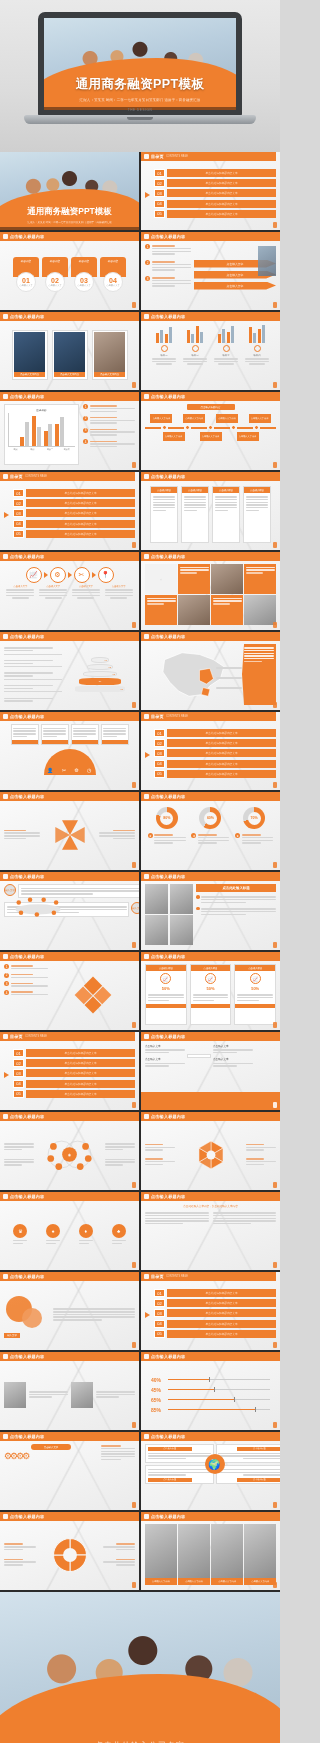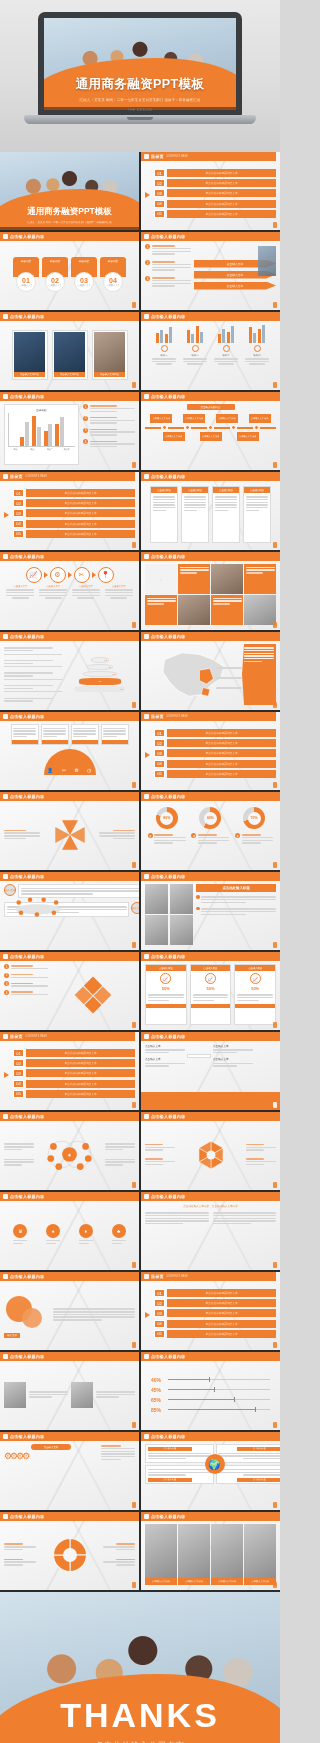--- a/index.html
+++ b/index.html
@@ -1534,18 +1534,17 @@
             <div class="photo g" style="flex:1"></div>
             <div class="ob" style="height:7px;font-size:2.2px;display:flex;align-items:center;justify-content:center">点击输入文字内容</div>
           </div>
       </div>
       <div class="pgn"></div>
     </div>
 
     <div class="slide full">
       <div class="thanks-photo"></div>
       <div class="thanks-wave"></div>
-      <div class="thanks-t">THANKS</div>
       <div class="thanks-s">点击此处输入公司名字</div>
     </div>
 
   </div>
 </div>
 
 </body></html>

